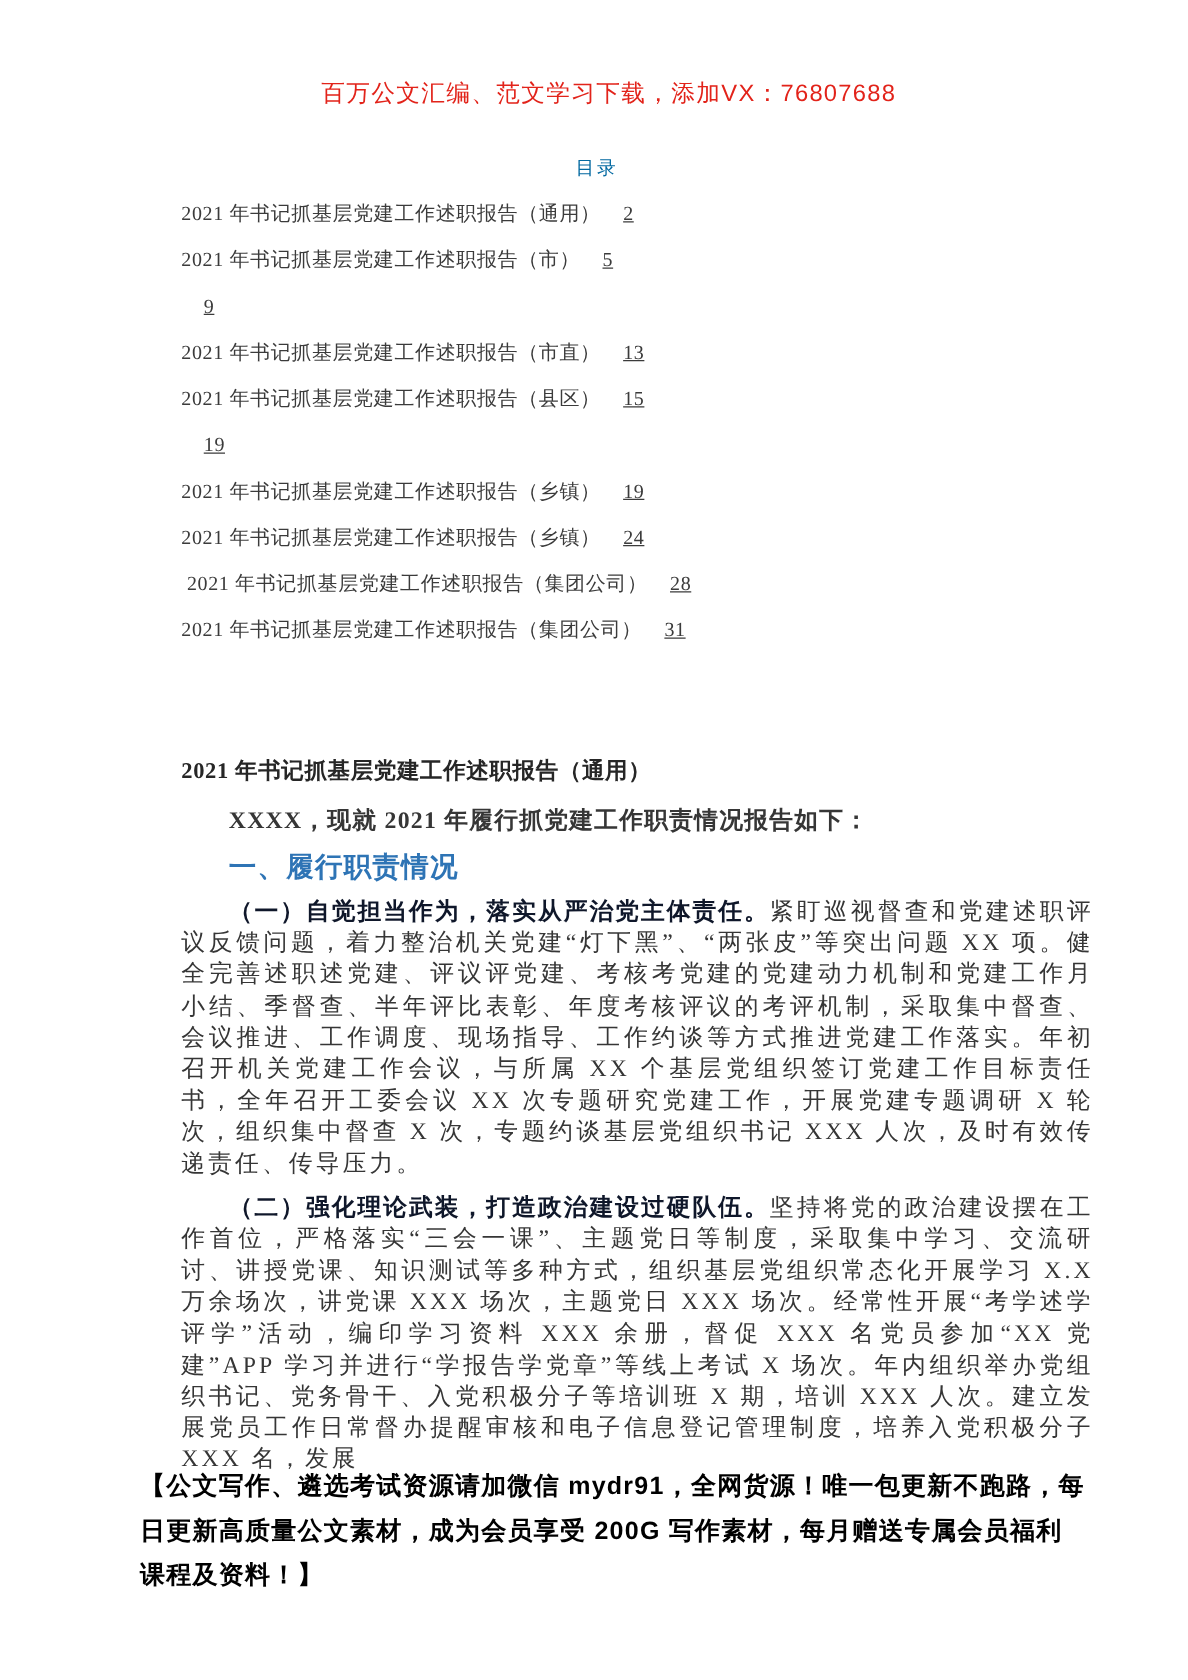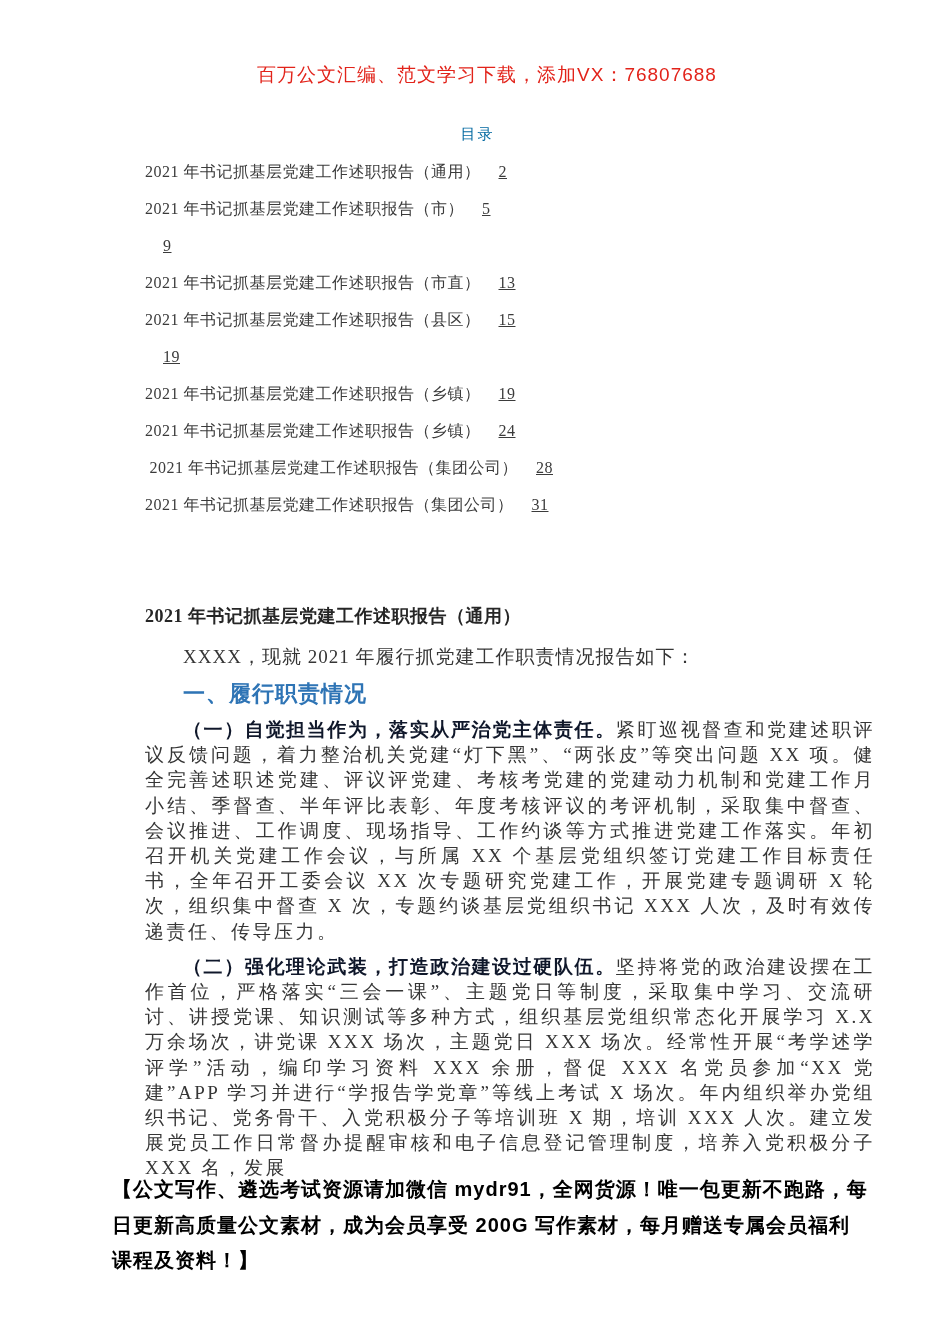--- a/index.html
+++ b/index.html
@@ -49,20 +49,21 @@
   }
   .article-title {
     font-size: 18px; font-weight: bold; color: #262626;
     letter-spacing: 0.5px;
     line-height: 24px; margin: 0 0 16px 0;
   }
   .intro {
     font-size: 19px; line-height: 25px; color: #363636;
     text-indent: 2em; letter-spacing: 1px;
     margin: 0 0 13px 0;
+    font-weight: bold;
   }
   .section-heading {
     font-family: "Liberation Sans", "DejaVu Sans", sans-serif;
     font-size: 22px; font-weight: bold; color: #2e74b5;
     line-height: 24px; letter-spacing: 1px;
     padding-left: 38px;
     margin: 0 0 11px 0;
   }
   .para {
     font-size: 19px; line-height: 25.2px; color: #363636;

